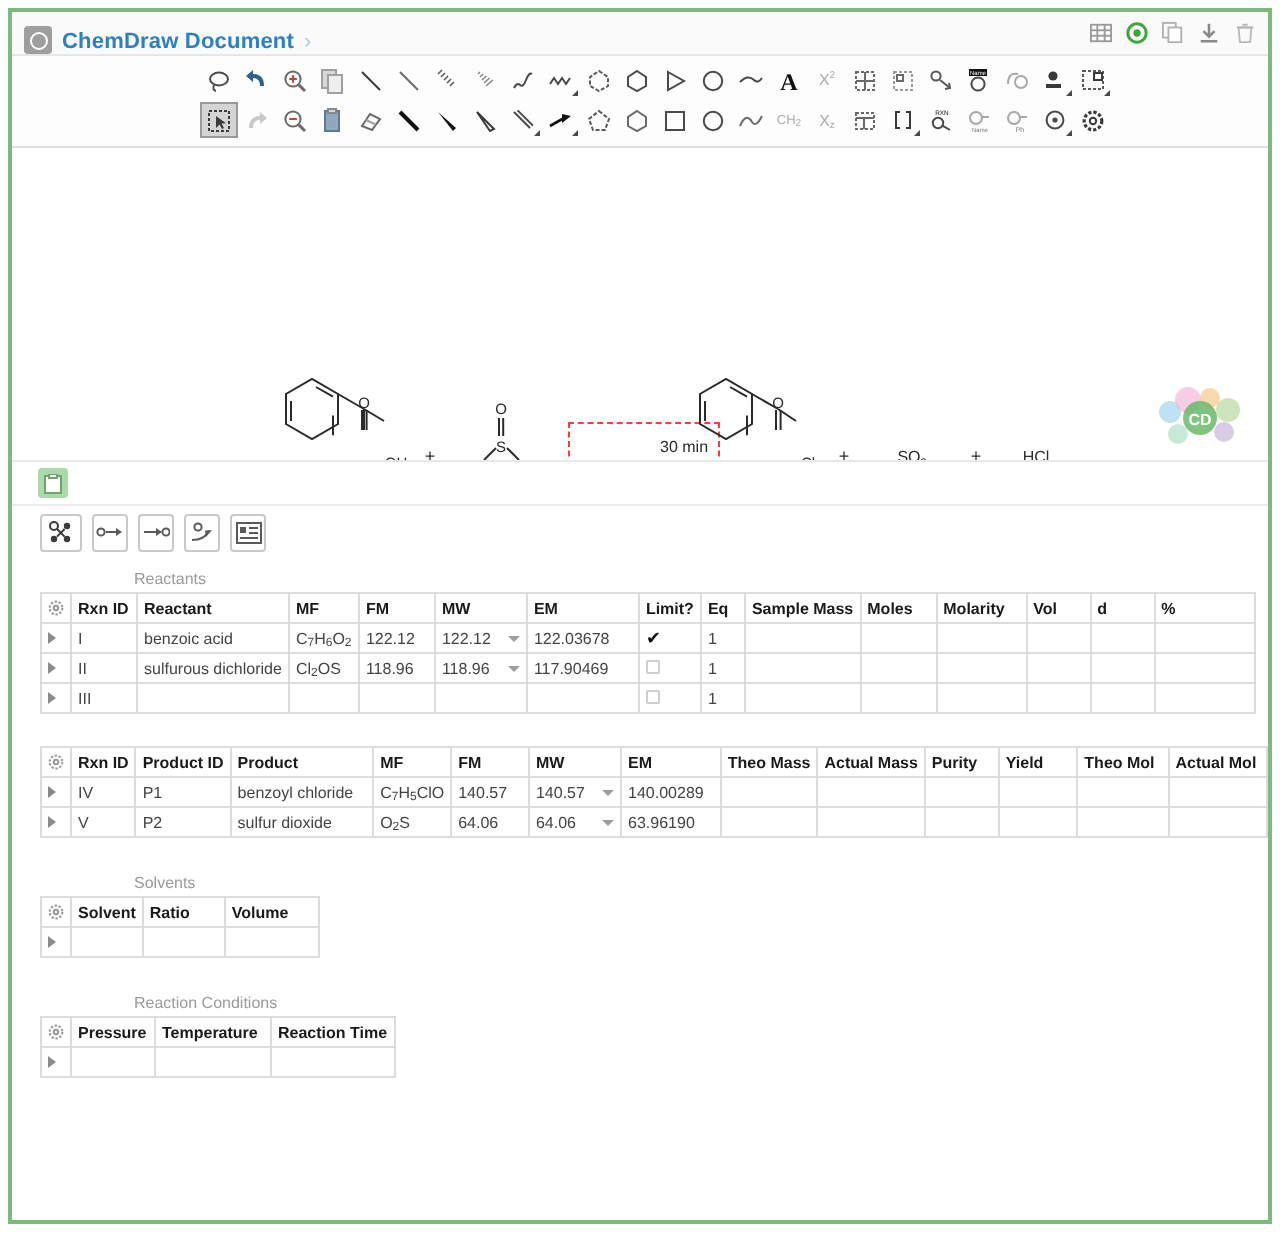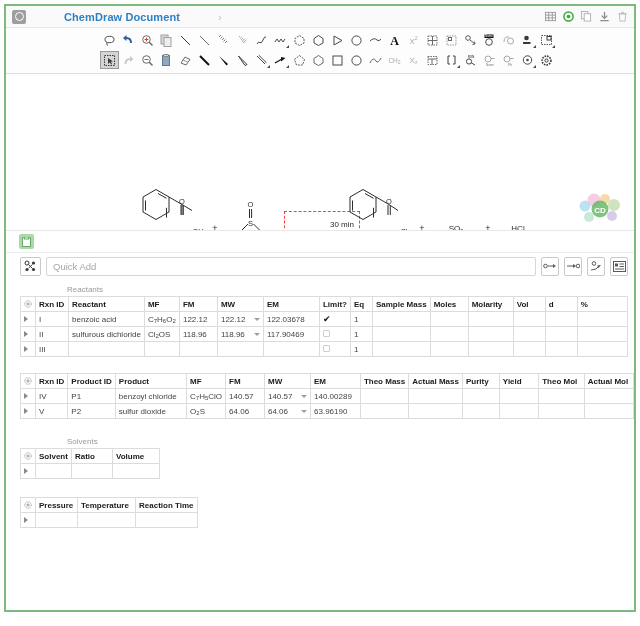--- a/index.html
+++ b/index.html
@@ -19,23 +19,22 @@
     overflow: hidden;
   }
 
   
   #titlebar {
     position: relative;
     height: 22px;
     background: #fafafa;
     border-bottom: 1px solid #e6e6e6;
     display: flex;
-    align-items: center;
+    align-items: flex-end;
     padding: 0 6px;
-    gap: 33px;
   }
   .doc-icon {
     width: 14px; height: 14px;
     background: #9e9e9e;
     border-radius: 2px;
     display: flex; align-items: center; justify-content: center;
     margin-right: 5px;
     flex: 0 0 auto;
   }
   .doc-icon .ring {
@@ -674,21 +673,20 @@
     <span id="quickadd-icon-btn">
       <svg width="13" height="13" viewBox="0 0 13 13">
           <circle cx="3" cy="3" r="2" fill="none" stroke="#3a3a3a"></circle>
           <circle cx="9.5" cy="3" r="1.6" fill="#3a3a3a"></circle>
           <circle cx="3" cy="9.5" r="1.6" fill="#3a3a3a"></circle>
           <circle cx="9.5" cy="9.5" r="1.6" fill="#3a3a3a"></circle>
           <line x1="4.5" y1="4.5" x2="8.3" y2="8.3" stroke="#3a3a3a"></line>
           <line x1="8.3" y1="4.5" x2="4.5" y2="8.3" stroke="#3a3a3a"></line>
         </svg>
     </span>
-    <input id="quickadd-input" type="text" placeholder="Quick Add" style="">
     <span class="qa-btn">
       <svg width="14" height="10" viewBox="0 0 14 10">
           <circle cx="2.5" cy="5" r="1.8" fill="none" stroke="#5a5a5a"></circle>
           <line x1="5" y1="5" x2="11" y2="5" stroke="#5a5a5a"></line>
           <polygon points="10,3 13,5 10,7" fill="#5a5a5a"></polygon>
         </svg>
     </span>
     <span class="qa-btn">
       <svg width="14" height="10" viewBox="0 0 14 10">
           <line x1="1" y1="5" x2="8" y2="5" stroke="#5a5a5a"></line>
@@ -941,20 +939,21 @@
               <td class="exp-col"><span class="expander"></span></td>
               <td></td>
               <td></td>
               <td></td>
             </tr>
           </tbody>
       </table>
     </div>
 
     <div class="tbl-section" style="margin-top:18px;">
+      <div class="tbl-caption">Reaction Conditions</div>
       <table class="grid" id="conditions-table">
         <colgroup>
             <col style="width:15px">
             <col style="width:42px">
             <col style="width:58px">
             <col style="width:58px">
           </colgroup>
         <thead>
             <tr>
           <th class="gear-col">

